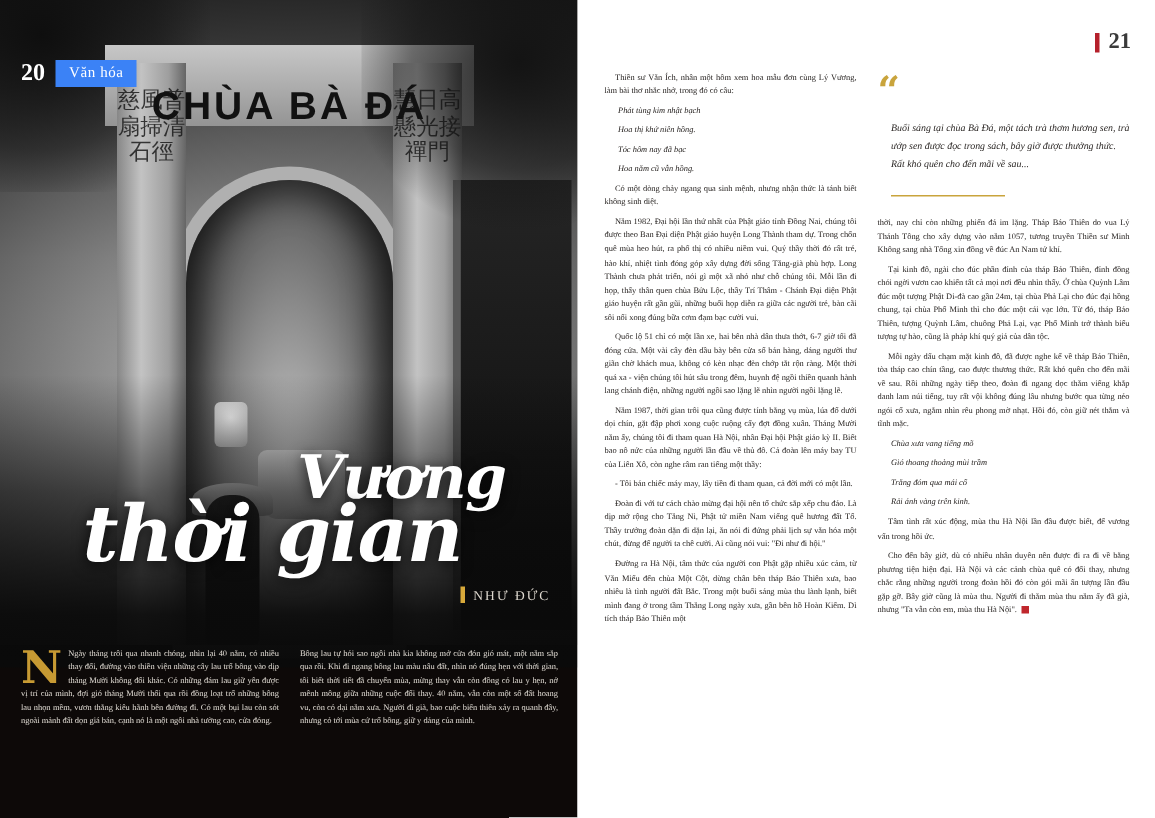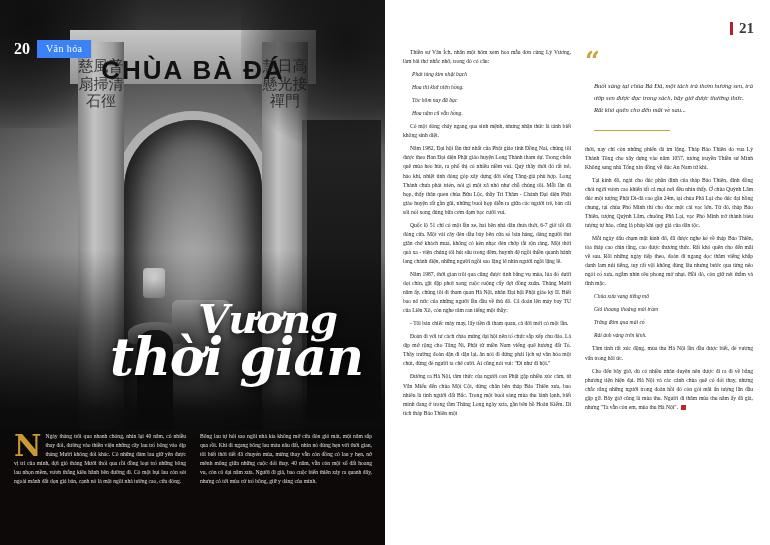--- a/index.html
+++ b/index.html
@@ -92,21 +92,21 @@
   }
 
   .title-wrap{position:absolute;left:0;top:300px;width:385px;z-index:6;}
   .title-1{
     color:#fff;font-size:40px;line-height:.95;text-align:right;
     padding-right:48px;font-style:italic;font-weight:bold;
     font-family:"DejaVu Serif", serif;letter-spacing:-1px;
     text-shadow:0 2px 10px rgba(0,0,0,.8);
   }
   .title-2{
-    color:#fff;font-size:52px;line-height:.95;text-align:right;
+    color:#fff;font-size:52px;line-height:.95;text-align:center;
     margin-top:-6px;padding-right:22px;font-style:italic;font-weight:bold;
     font-family:"DejaVu Serif", serif;letter-spacing:-1px;
     text-shadow:0 2px 10px rgba(0,0,0,.8);
   }
   .byline{
     display:flex;align-items:center;justify-content:flex-end;
     gap:5px;margin-top:10px;padding-right:18px;
   }
   .byline-bar{width:3px;height:11px;background:#d8a93a;}
   .byline-name{color:#ded8cf;font-size:9px;letter-spacing:1.4px;font-family:"Liberation Serif", serif;}
@@ -172,20 +172,24 @@
     </div>
 
     <div class="hdr-left">
       <span class="folio">20</span>
       <span class="section-badge">Văn hóa</span>
     </div>
 
     <div class="title-wrap">
       <div class="title-1">Vương</div>
       <div class="title-2">thời gian</div>
+      <div class="byline">
+        <span class="byline-bar"></span>
+        <span class="byline-name">NHƯ ĐỨC</span>
+      </div>
     </div>
 
     <div class="left-cols">
       <p><span class="dropcap">N</span><span>Ngày tháng trôi qua nhanh chóng, nhìn lại 40 năm, có nhiều thay đổi, đường vào thiền viện những cây lau trổ bông vào dịp tháng Mười không đổi khác. Có những đám lau giữ yên được vị trí của mình, đợi gió tháng Mười thổi qua rồi đồng loạt trổ những bông lau nhọn mềm, vươn thẳng kiêu hãnh bên đường đi. Có một bụi lau còn sót ngoài mảnh đất dọn giá bán, cạnh nó là một ngôi nhà tường cao, cửa đóng.</span></p>
       <p>Bông lau tự hỏi sao ngôi nhà kia không mở cửa đón gió mát, một năm sắp qua rồi. Khi đi ngang bông lau màu nâu đất, nhìn nó đúng hẹn với thời gian, tôi biết thời tiết đã chuyển mùa, mừng thay vẫn còn đồng cỏ lau y hẹn, nở mênh mông giữa những cuộc đổi thay. 40 năm, vẫn còn một số đất hoang vu, còn cỏ dại năm xưa. Người đi già, bao cuộc biến thiên xảy ra quanh đây, nhưng cỏ tới mùa cứ trổ bông, giữ y dáng của mình.</p>
     </div>
   </div>
 
   <div class="page-right">
     <div class="hdr-right">

